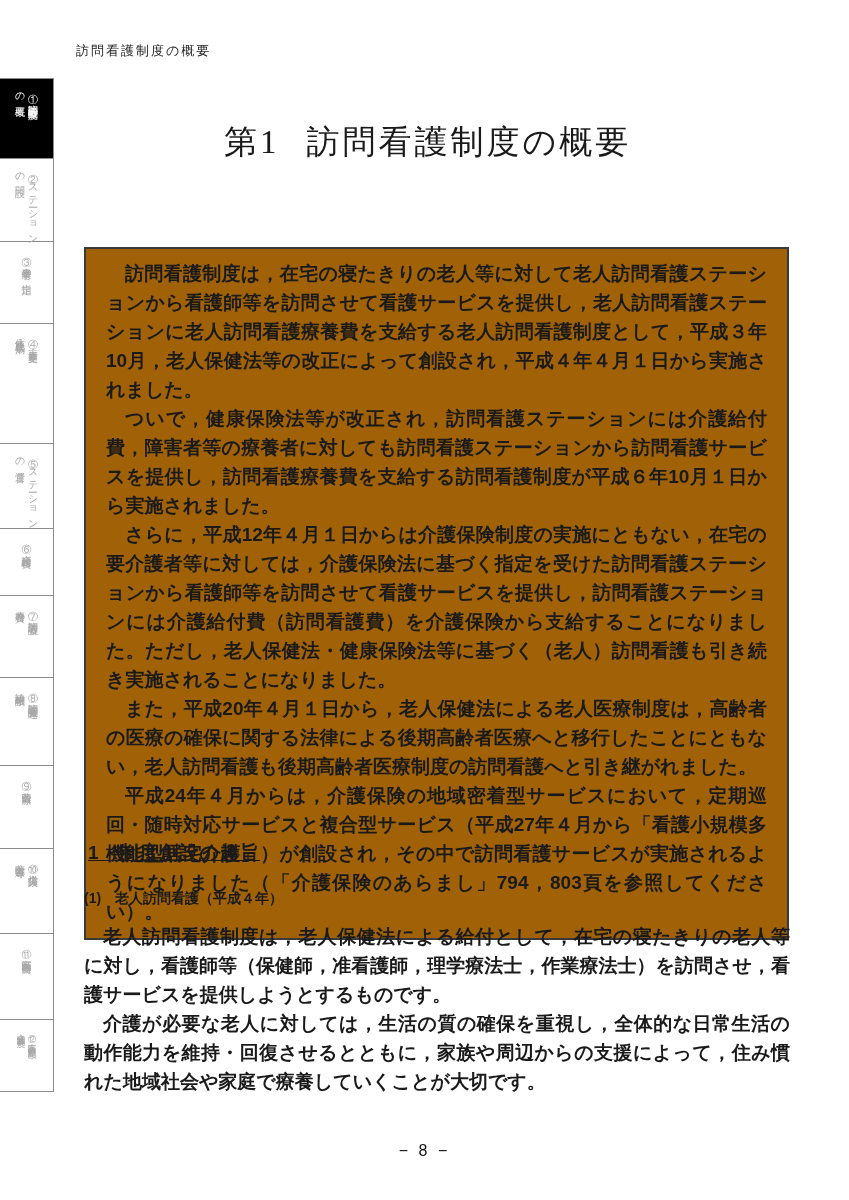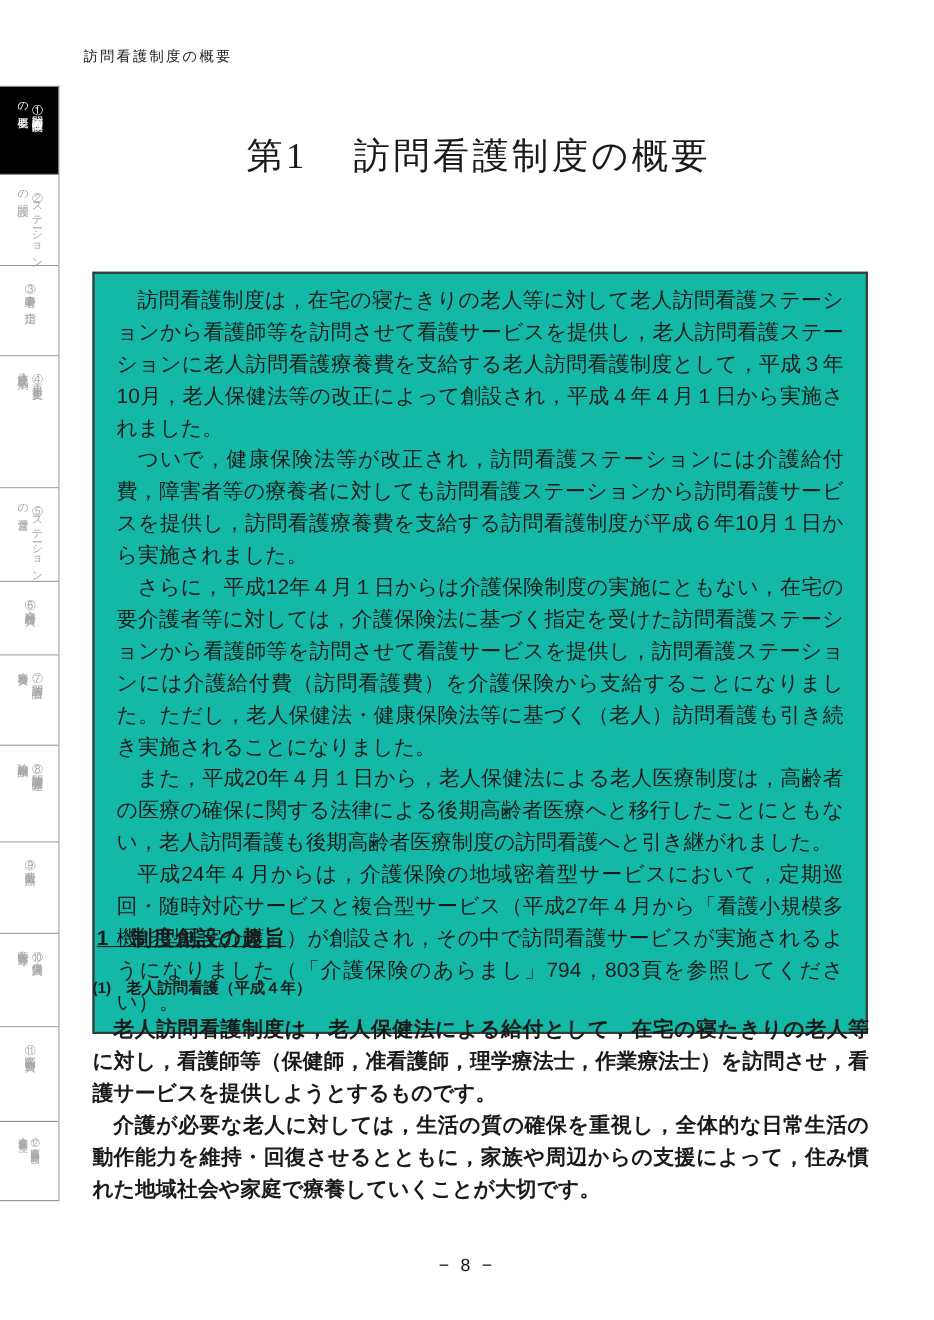--- a/index.html
+++ b/index.html
@@ -41,28 +41,29 @@
   .tab:nth-child(9){height:83px;}
   .tab:nth-child(10){height:85px;}
   .tab:nth-child(11){height:86px;}
   .tab:nth-child(12){height:72px;}
   .tab:nth-child(12) .vtext{font-size:8.5px;}
 
   
   .chapter-title{
     position:absolute;left:224px;top:120px;margin:0;
     font-family:"Liberation Serif",serif;font-weight:400;
-    font-size:33px;color:#1a1a1a;display:flex;gap:42px;letter-spacing:3px;
+    font-size:33px;color:#1a1a1a;display:flex;gap:27px;letter-spacing:3px;
   }
 
   
   .lead-box{
     position:absolute;left:84px;top:247px;width:705px;box-sizing:border-box;
     border:2px solid #3a3a3a;min-height:545px;padding:10px 20px 12px 20px;
-    background:#14b8a6;
+    background:#a16207;
+    font-weight:bold;
   }
   .lead-box p{
     margin:0;font-family:"Liberation Sans",sans-serif;
     font-size:19px;line-height:29px;text-indent:1em;text-align:justify;
     color:#1a1a1a;
   }
 
   
   .body-section{position:absolute;left:84px;top:840px;width:706px;}
   .section-heading{

